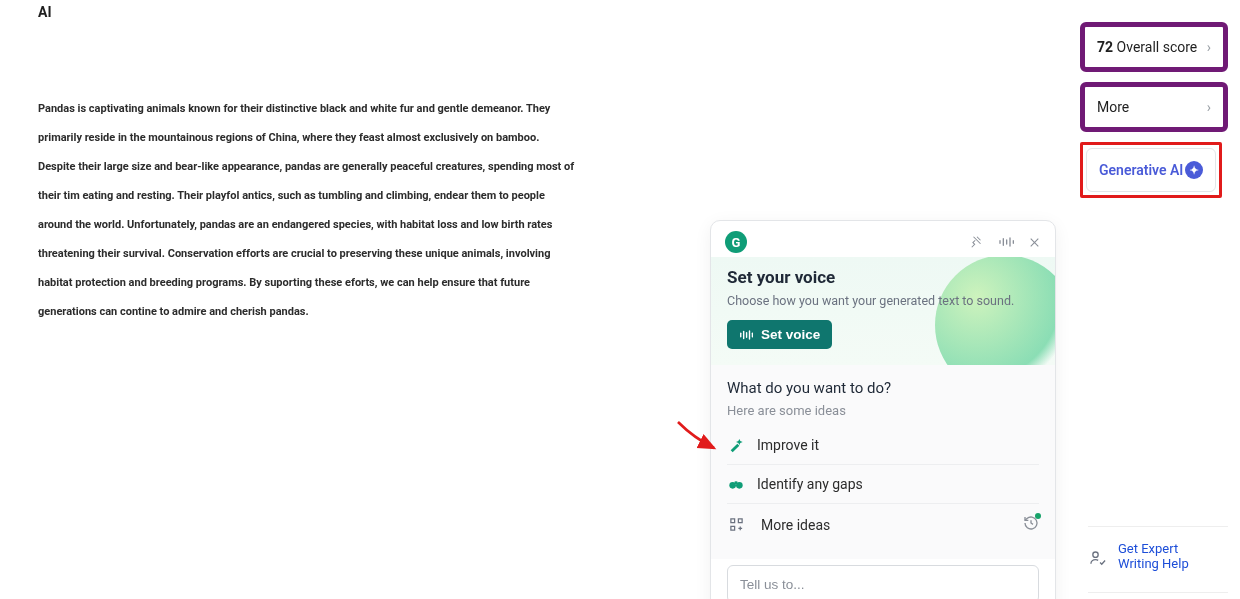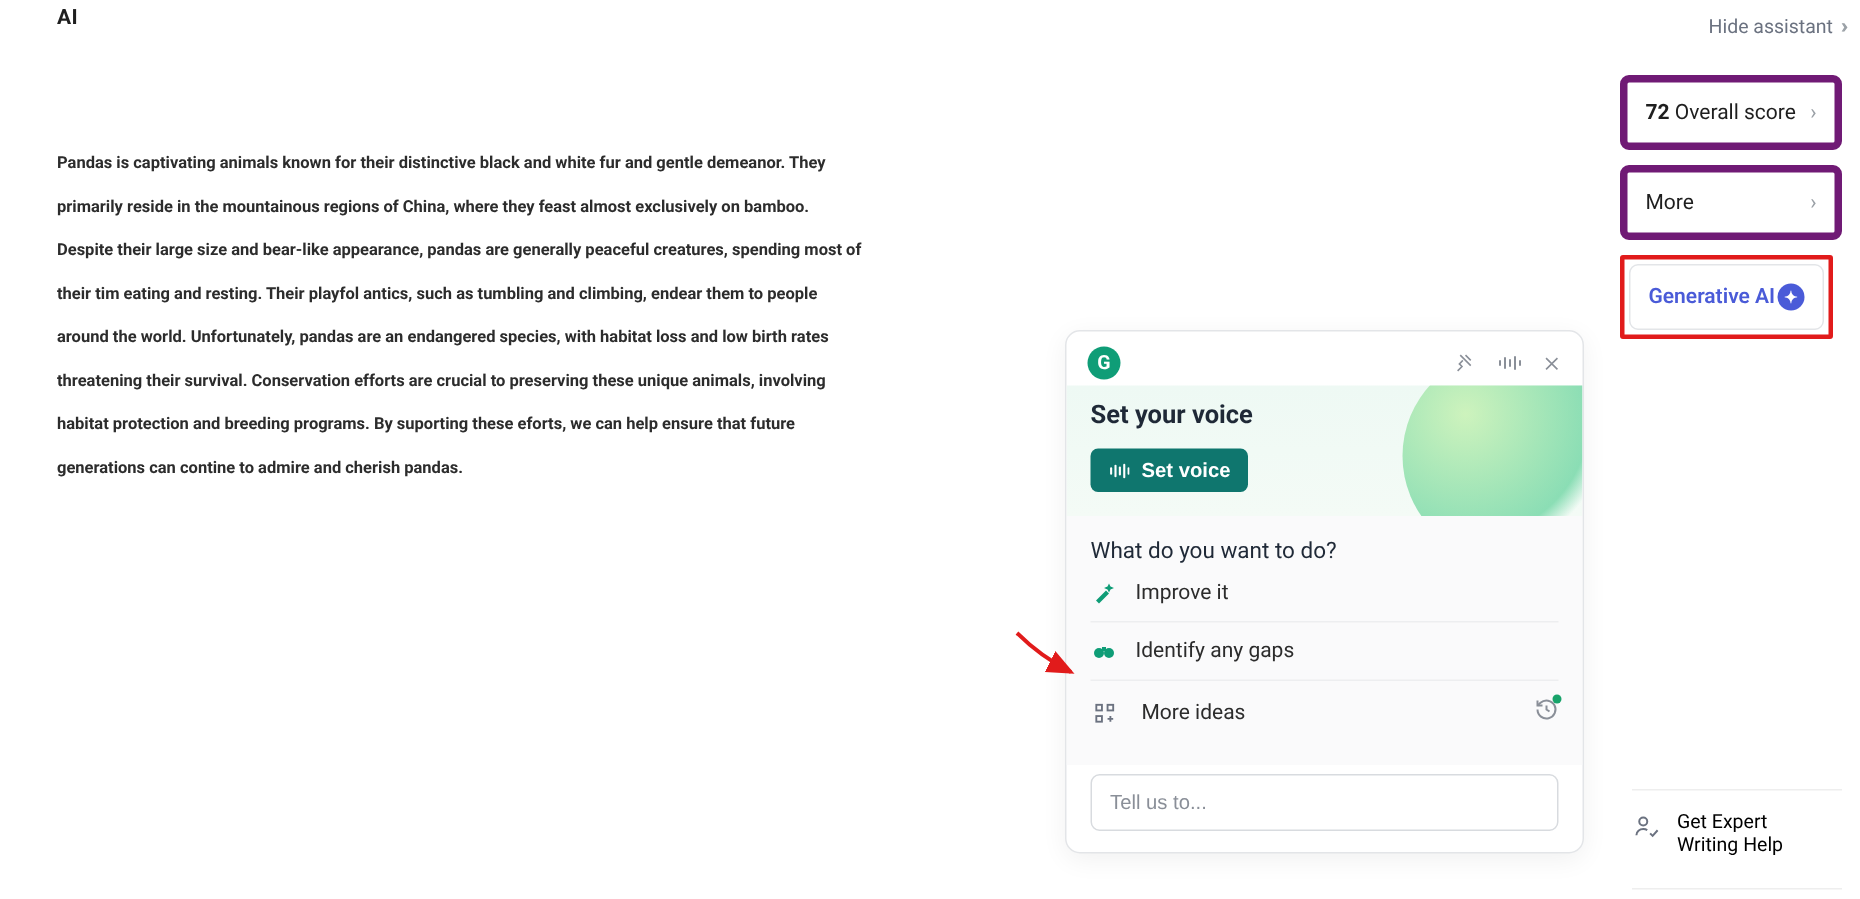--- a/index.html
+++ b/index.html
@@ -96,24 +96,24 @@
     padding: 3px 3px;
     margin-right: 6px;
   }
 
   .expert-help {
     position: absolute;
     bottom: 28px;
     right: 12px;
     width: 140px;
     display: flex;
-    align-items: flex-start;
+    align-items: flex-end;
     gap: 10px;
     font-size: 13px;
-    color: #000000;
+    color: #1d4ed8;
     cursor: pointer;
     border-top: 1px solid #eee;
     padding-top: 14px;
   }
   .expert-help .exp-icon { color: #6b7280; }
   .sep-line { position:absolute; bottom: 6px; right:12px; width:140px; border-top:1px solid #eee;}
 
   
   .assistant {
     position: absolute;
@@ -209,24 +209,20 @@
   }
 </style>
 </head>
 <body>
 
 <div class="doc-title">AI</div>
 
 <div class="doc-body">Pandas is captivating animals known for their distinctive black and white fur and gentle demeanor. They primarily reside in the mountainous regions of China, where they feast almost exclusively on bamboo. Despite their large size and bear-like appearance, pandas are generally peaceful creatures, spending most of their tim eating and resting. Their playfol antics, such as tumbling and climbing, endear them to people around the world. Unfortunately, pandas are an endangered species, with habitat loss and low birth rates threatening their survival. Conservation efforts are crucial to preserving these unique animals, involving habitat protection and breeding programs. By suporting these eforts, we can help ensure that future generations can contine to admire and cherish pandas.</div>
 
 <div class="sidebar">
-  <div class="hide-assistant">
-    <span>Hide assistant</span>
-    <span class="chevr">››</span>
-  </div>
 
   <div class="cards">
     <div class="card">
       <span>
         <span class="score-num">72</span>
         <span>Overall score</span>
       </span>
       <span class="chev">›</span>
     </div>
 
@@ -280,34 +276,36 @@
       <span>
         <svg width="13" height="13" viewBox="0 0 24 24" fill="none" stroke="currentColor" stroke-width="2">
             <path d="M5 5l14 14M19 5L5 19"></path>
           </svg>
       </span>
     </div>
   </div>
 
   <div class="voice-section">
     <div class="voice-title">Set your voice</div>
+    <div class="voice-sub">Choose how you want your generated text to sound.</div>
     <button class="set-voice-btn">
       <svg width="14" height="12" viewBox="0 0 24 16" fill="none" stroke="#fff" stroke-width="2.4" stroke-linecap="round">
         <line x1="3" y1="5" x2="3" y2="11"></line>
           <line x1="8" y1="2" x2="8" y2="14"></line>
           <line x1="13" y1="4" x2="13" y2="12"></line>
           <line x1="18" y1="1" x2="18" y2="15"></line>
           <line x1="23" y1="5" x2="23" y2="11"></line>
       </svg>
       <span>Set voice</span>
     </button>
   </div>
 
   <div class="todo-section">
     <div class="todo-title">What do you want to do?</div>
+    <div class="todo-sub">Here are some ideas</div>
 
     <div class="idea">
       <span class="idea-icon">
         <svg width="16" height="16" viewBox="0 0 24 24" fill="#0f9d77">
             <path d="M4 20l10-10 3 3L7 23zM17 3l1.5 3L22 7.5 18.5 9 17 12l-1.5-3L12 7.5 15.5 6z"></path>
           </svg>
       </span>
       <span>Improve it</span>
     </div>
 

